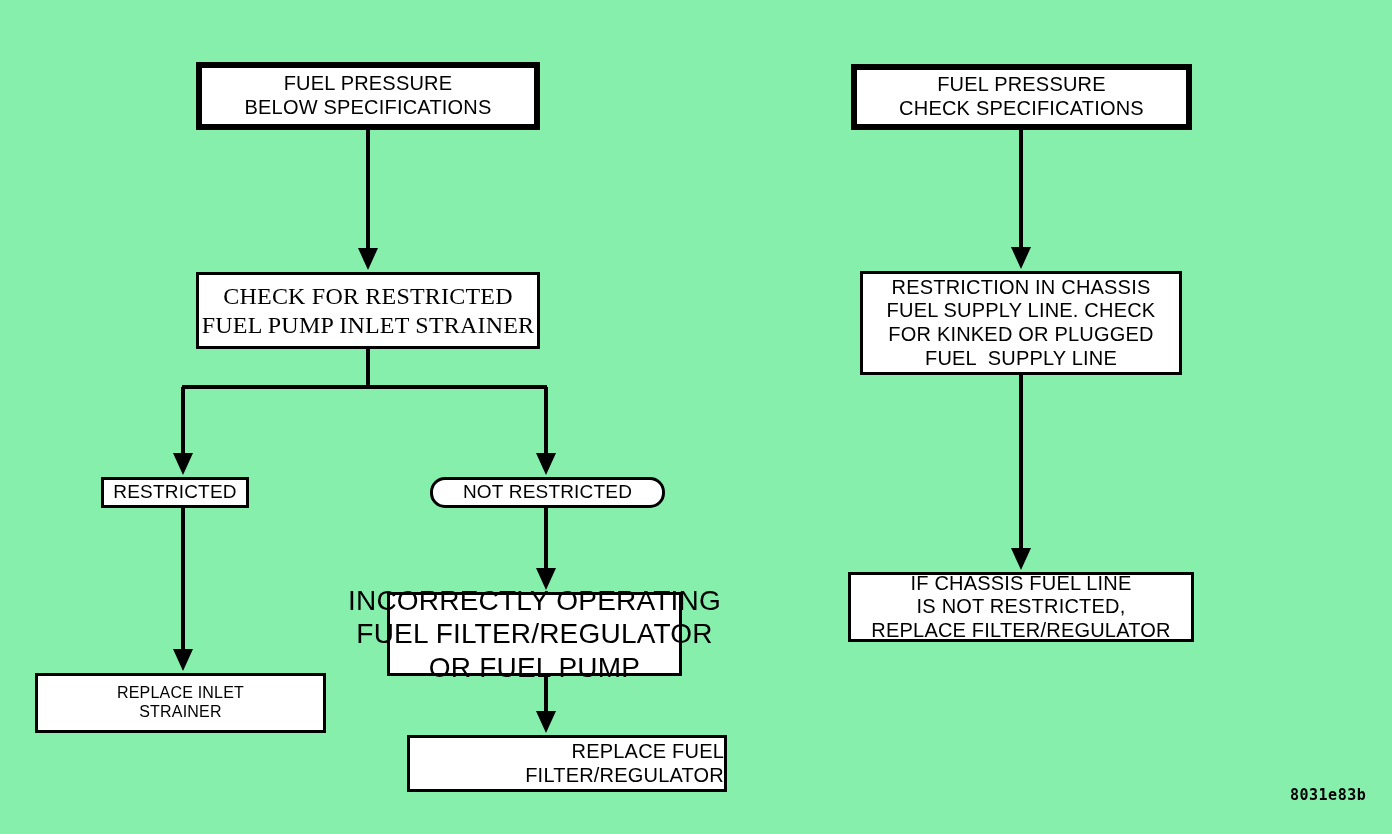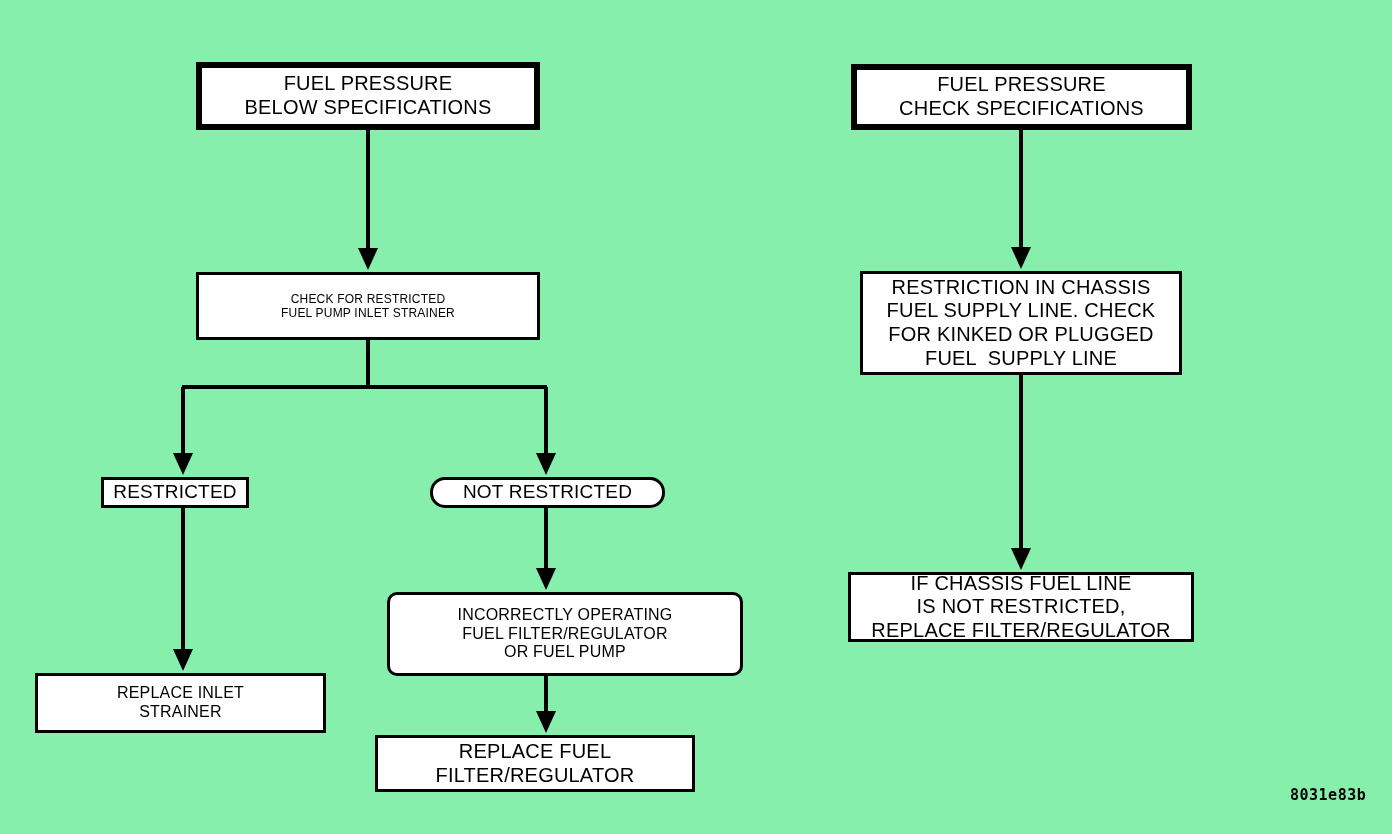--- a/index.html
+++ b/index.html
@@ -75,40 +75,40 @@
       <line x1="1021" y1="130" x2="1021" y2="251" stroke="#000000" stroke-width="4"></line>
       <polygon points="1011,247 1031,247 1021,269" fill="#000000"></polygon>
       <line x1="1021" y1="375" x2="1021" y2="552" stroke="#000000" stroke-width="4"></line>
       <polygon points="1011,548 1031,548 1021,570" fill="#000000"></polygon>
     </svg>
 
   <div class="node thick" style="left: 196px; top: 62px; width: 344px; height: 68px; font-size: 20px;">
       <span class="line">FUEL PRESSURE</span>
       <span class="line">BELOW SPECIFICATIONS</span>
     </div>
-    <div class="node" style="left: 196px; top: 272px; width: 344px; height: 68px; font-size: 12px;">
+    <div class="node" style="left: 196px; top: 272px; width: 344px; height: 77px; font-size: 24px; font-family: Liberation Serif, serif;">
       <span class="line">CHECK FOR RESTRICTED</span>
       <span class="line">FUEL PUMP INLET STRAINER</span>
     </div>
     <div class="node" style="left: 101px; top: 477px; width: 148px; height: 31px; font-size: 19px;">
       <span class="line">RESTRICTED</span>
     </div>
     <div class="node" style="left: 430px; top: 477px; width: 235px; height: 31px; font-size: 19px; border-radius: 15px;">
       <span class="line">NOT RESTRICTED</span>
     </div>
     <div class="node" style="left: 35px; top: 673px; width: 291px; height: 60px; font-size: 16px;">
       <span class="line">REPLACE INLET</span>
       <span class="line">STRAINER</span>
     </div>
-    <div class="node" style="left: 387px; top: 592px; width: 356px; height: 84px; font-size: 16px; border-radius: 10px;">
+    <div class="node" style="left: 387px; top: 592px; width: 295px; height: 84px; font-size: 28px;">
       <span class="line">INCORRECTLY OPERATING</span>
       <span class="line">FUEL FILTER/REGULATOR</span>
       <span class="line">OR FUEL PUMP</span>
     </div>
-    <div class="node" style="left: 375px; top: 735px; width: 320px; height: 57px; font-size: 20px;">
+    <div class="node" style="left: 407px; top: 735px; width: 320px; height: 57px; font-size: 20px; align-items: flex-end;">
       <span class="line">REPLACE FUEL</span>
       <span class="line">FILTER/REGULATOR</span>
     </div>
     <div class="node thick" style="left: 851px; top: 64px; width: 341px; height: 66px; font-size: 20px;">
       <span class="line">FUEL PRESSURE</span>
       <span class="line">CHECK SPECIFICATIONS</span>
     </div>
     <div class="node" style="left: 860px; top: 271px; width: 322px; height: 104px; font-size: 20px;">
       <span class="line">RESTRICTION IN CHASSIS</span>
       <span class="line">FUEL SUPPLY LINE. CHECK</span>

